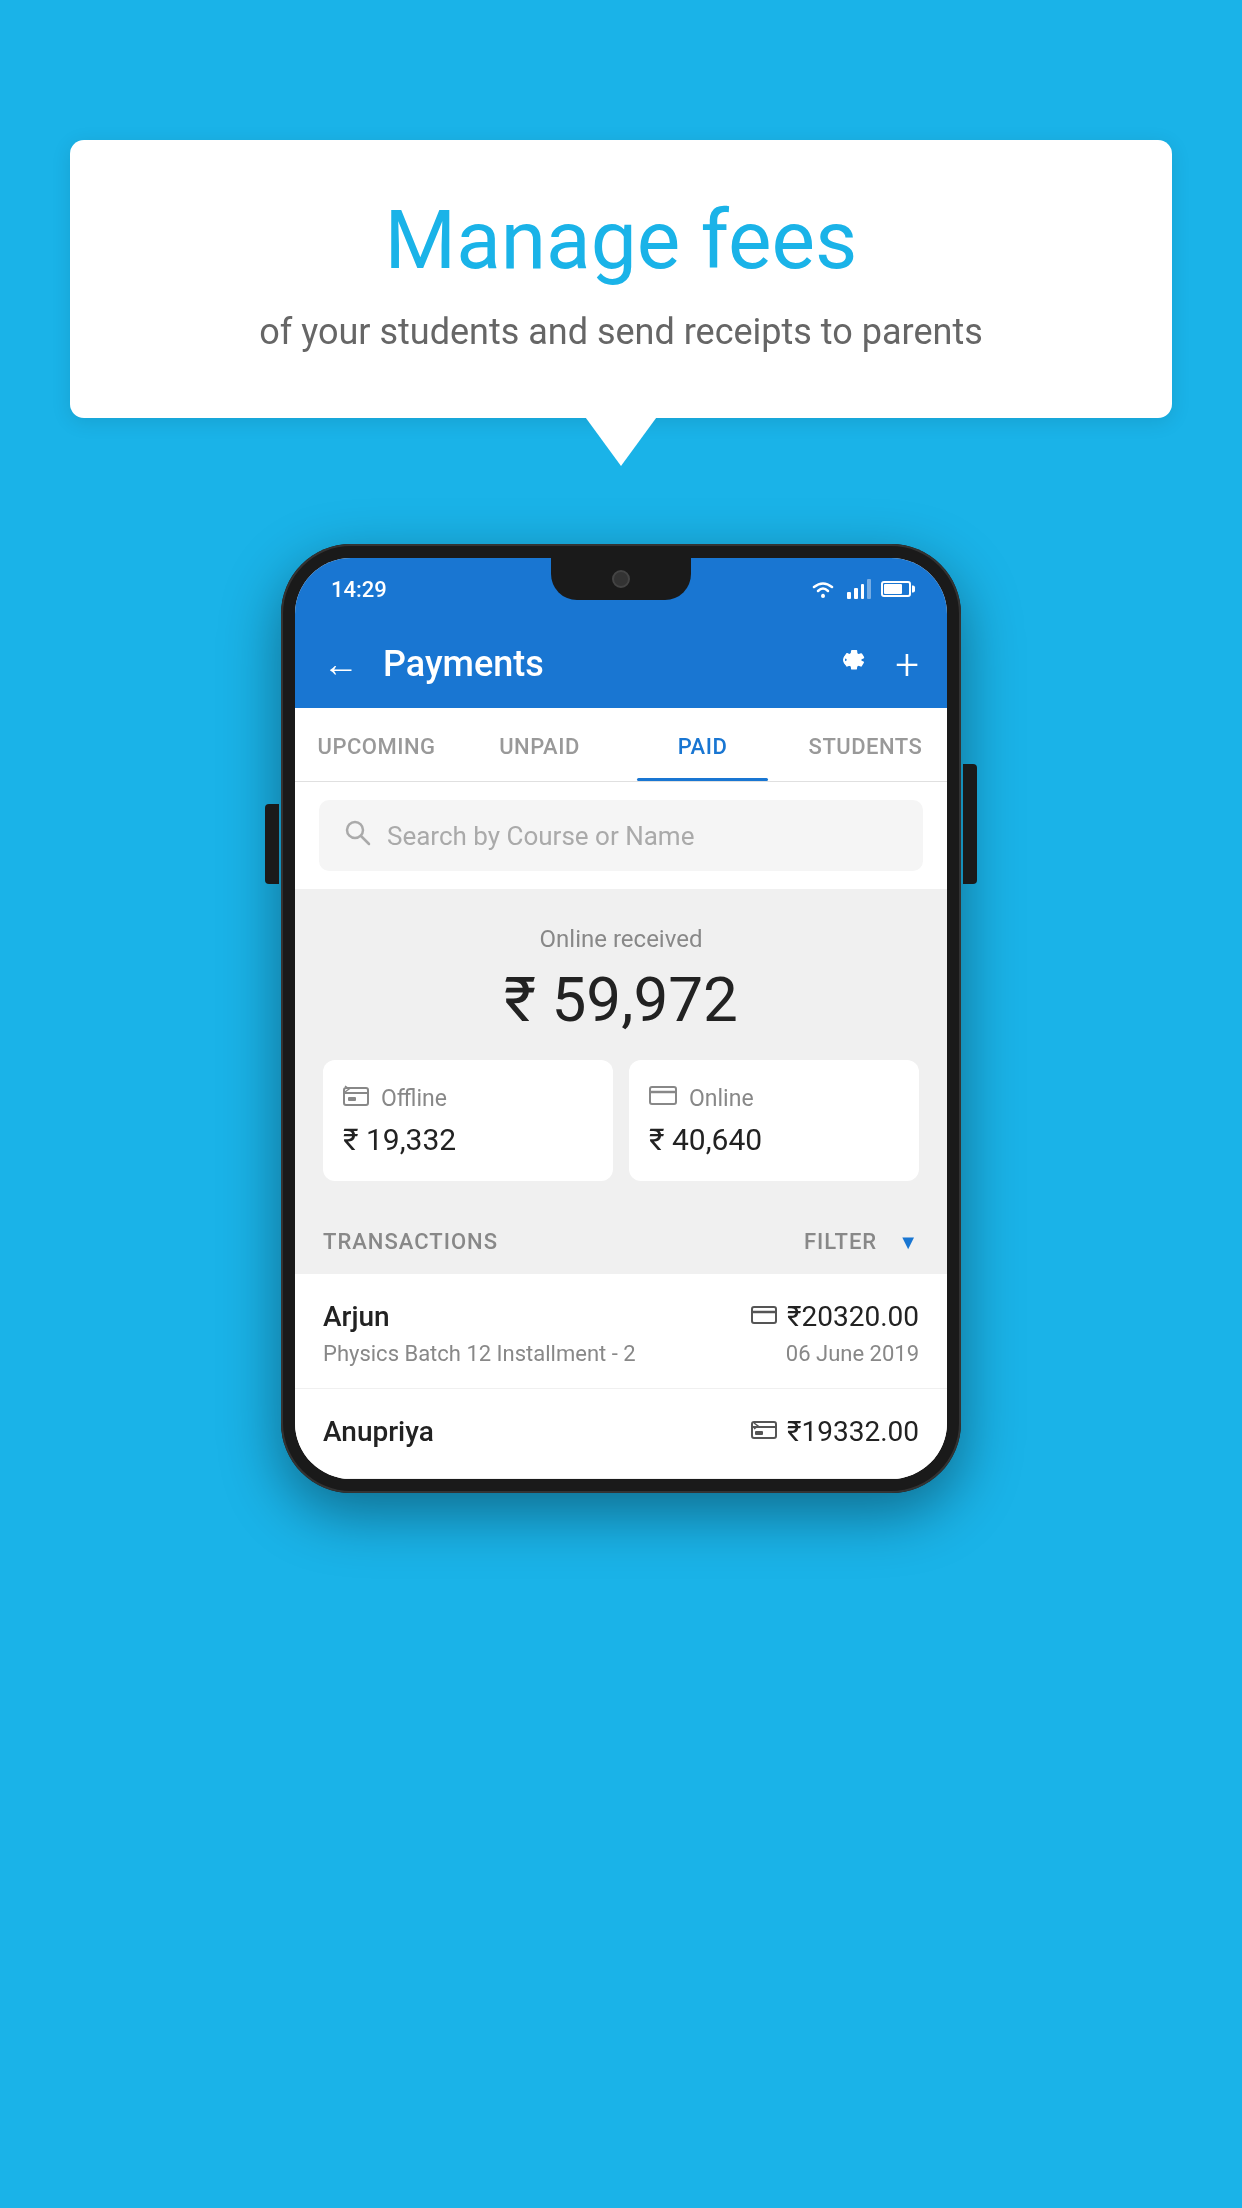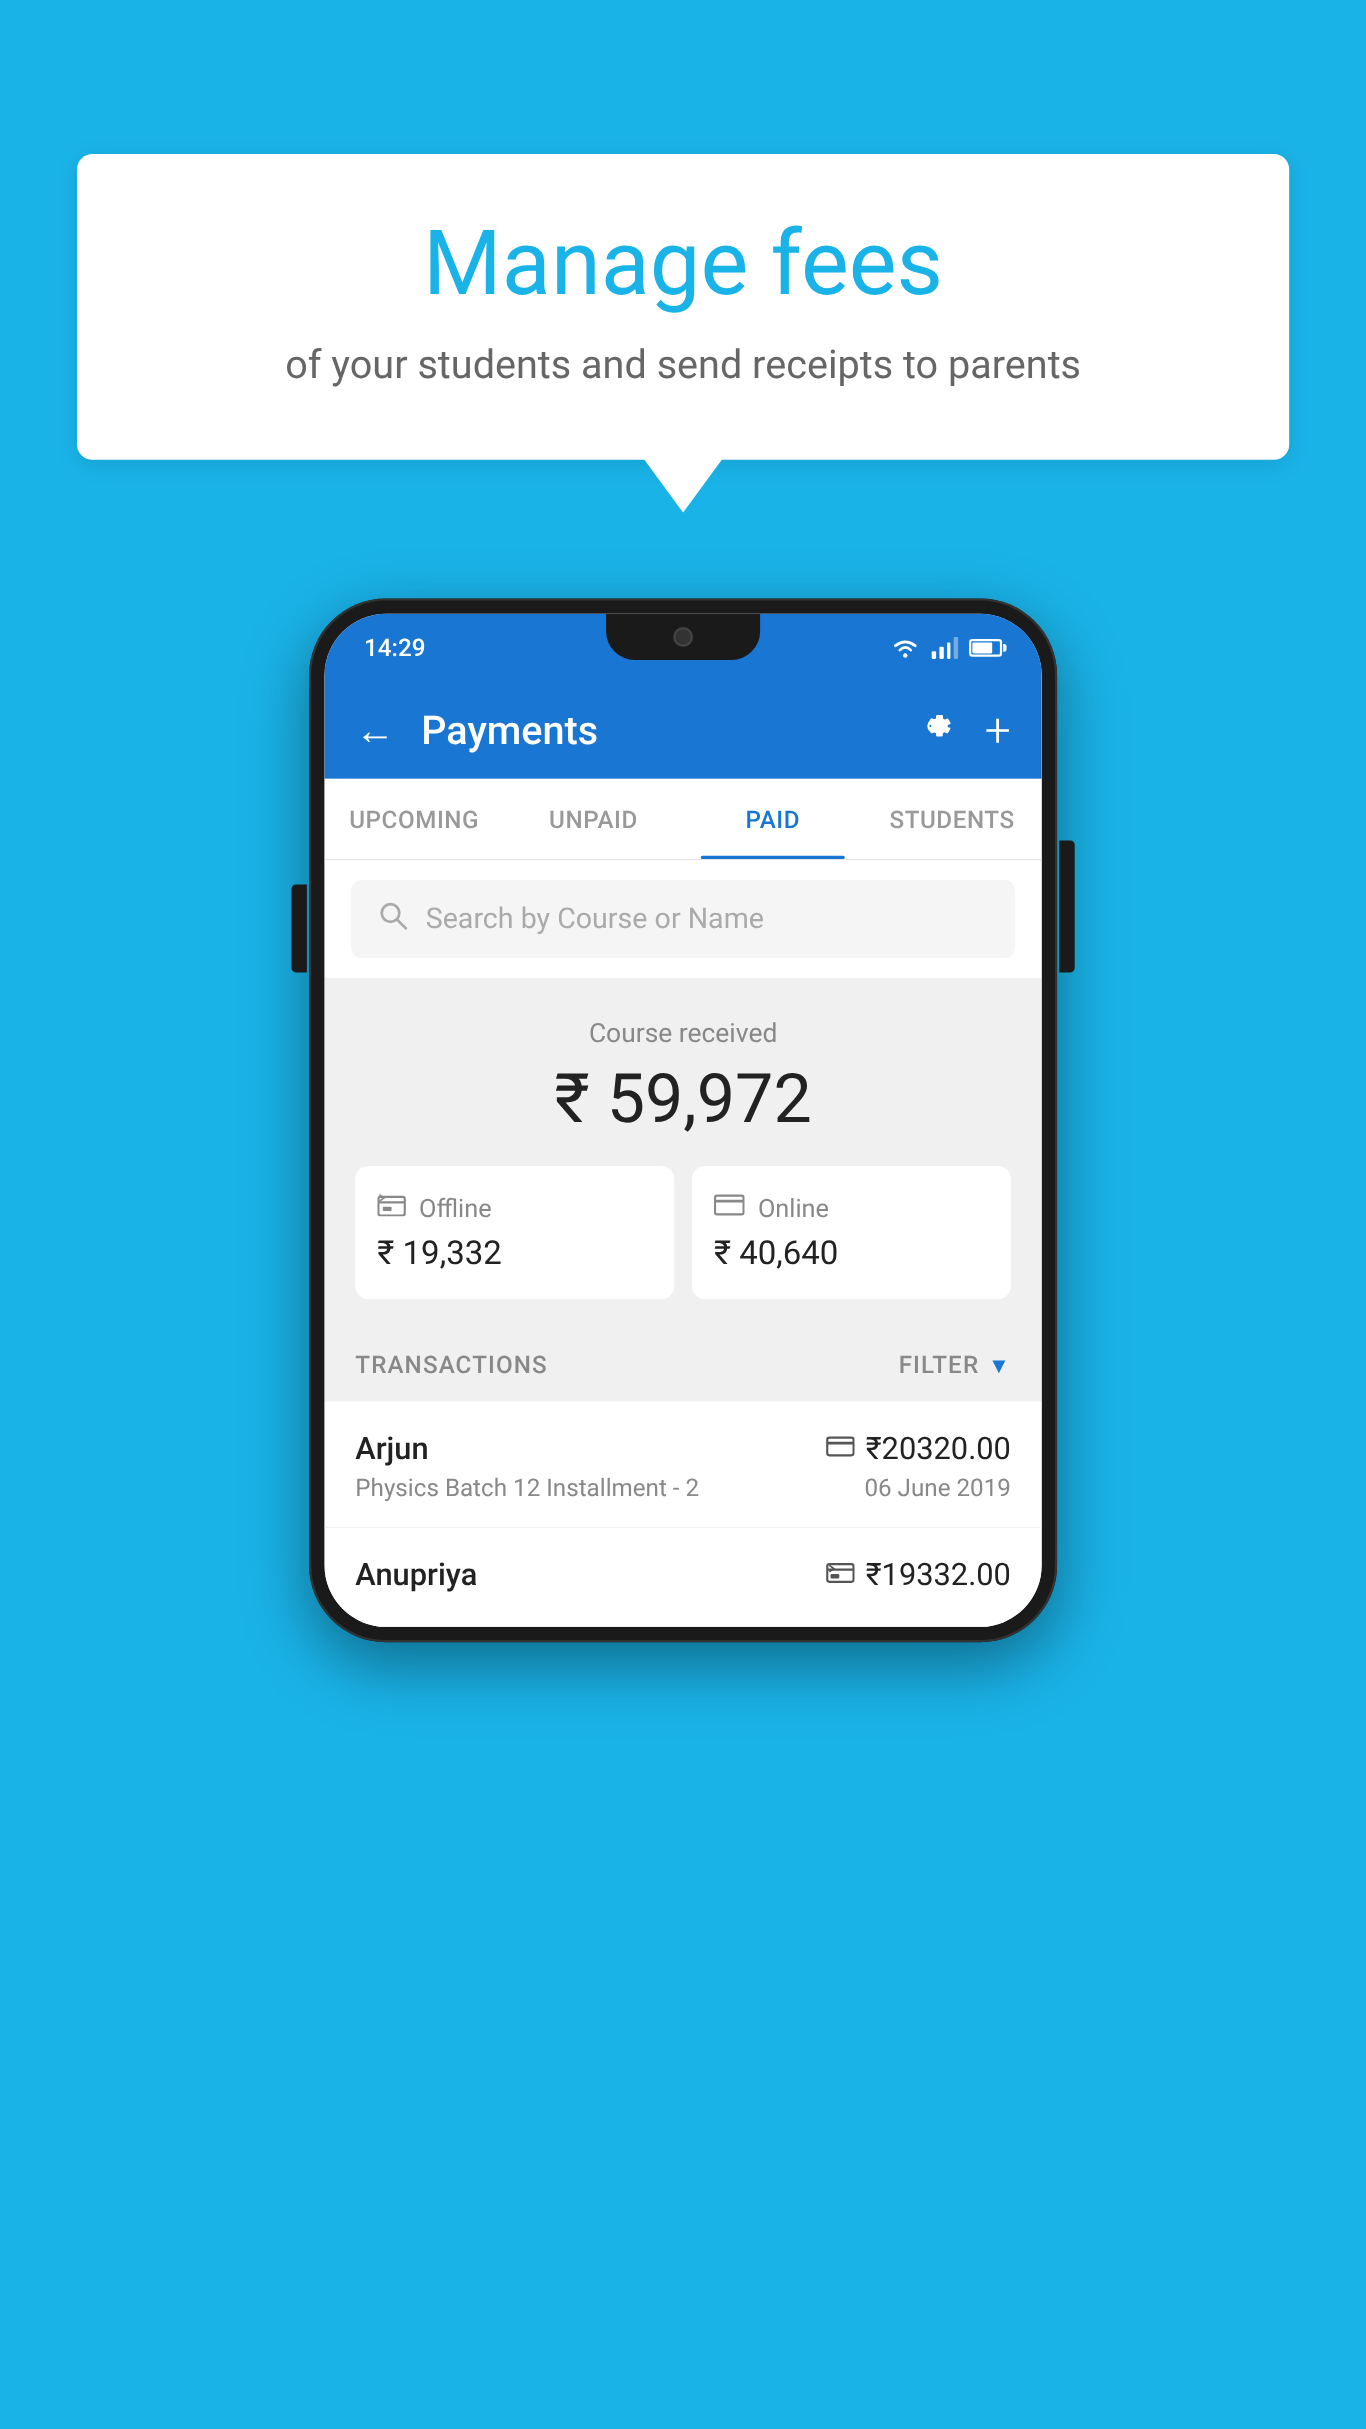--- a/index.html
+++ b/index.html
@@ -374,21 +374,21 @@
     .transactions-label {
       font-size: 22px;
       color: #888;
       letter-spacing: 1px;
       font-weight: 500;
     }
 
     .filter-btn {
       display: flex;
       align-items: center;
-      gap: 8px;
+      gap: 21px;
       color: #888;
       font-size: 22px;
       font-weight: 500;
       letter-spacing: 1px;
       cursor: pointer;
     }
 
     
     .transaction-row {
       background: white;
@@ -510,21 +510,21 @@
             <svg width="28" height="28" viewBox="0 0 28 28" fill="none">
               <circle cx="12" cy="12" r="8" stroke="#aaa" stroke-width="2.5"></circle>
               <line x1="18" y1="18" x2="26" y2="26" stroke="#aaa" stroke-width="2.5" stroke-linecap="round"></line>
             </svg>
           </span>
           <span class="search-placeholder">Search by Course or Name</span>
         </div>
       </div>
 
       <div class="payment-summary">
-        <div class="payment-received-label">Course received</div>
+        <div class="payment-received-label">Online received</div>
         <div class="payment-amount">₹ 59,972</div>
         <div class="payment-cards">
 
           <div class="payment-card">
             <div class="card-header">
               <span class="card-icon">
                 <svg width="26" height="22" viewBox="0 0 26 22" fill="none">
                   <rect x="1" y="4" width="24" height="17" rx="2" stroke="#888" stroke-width="2"></rect>
                   <line x1="1" y1="9" x2="25" y2="9" stroke="#888" stroke-width="2"></line>
                   <rect x="5" y="13" width="8" height="4" rx="1" fill="#888"></rect>

